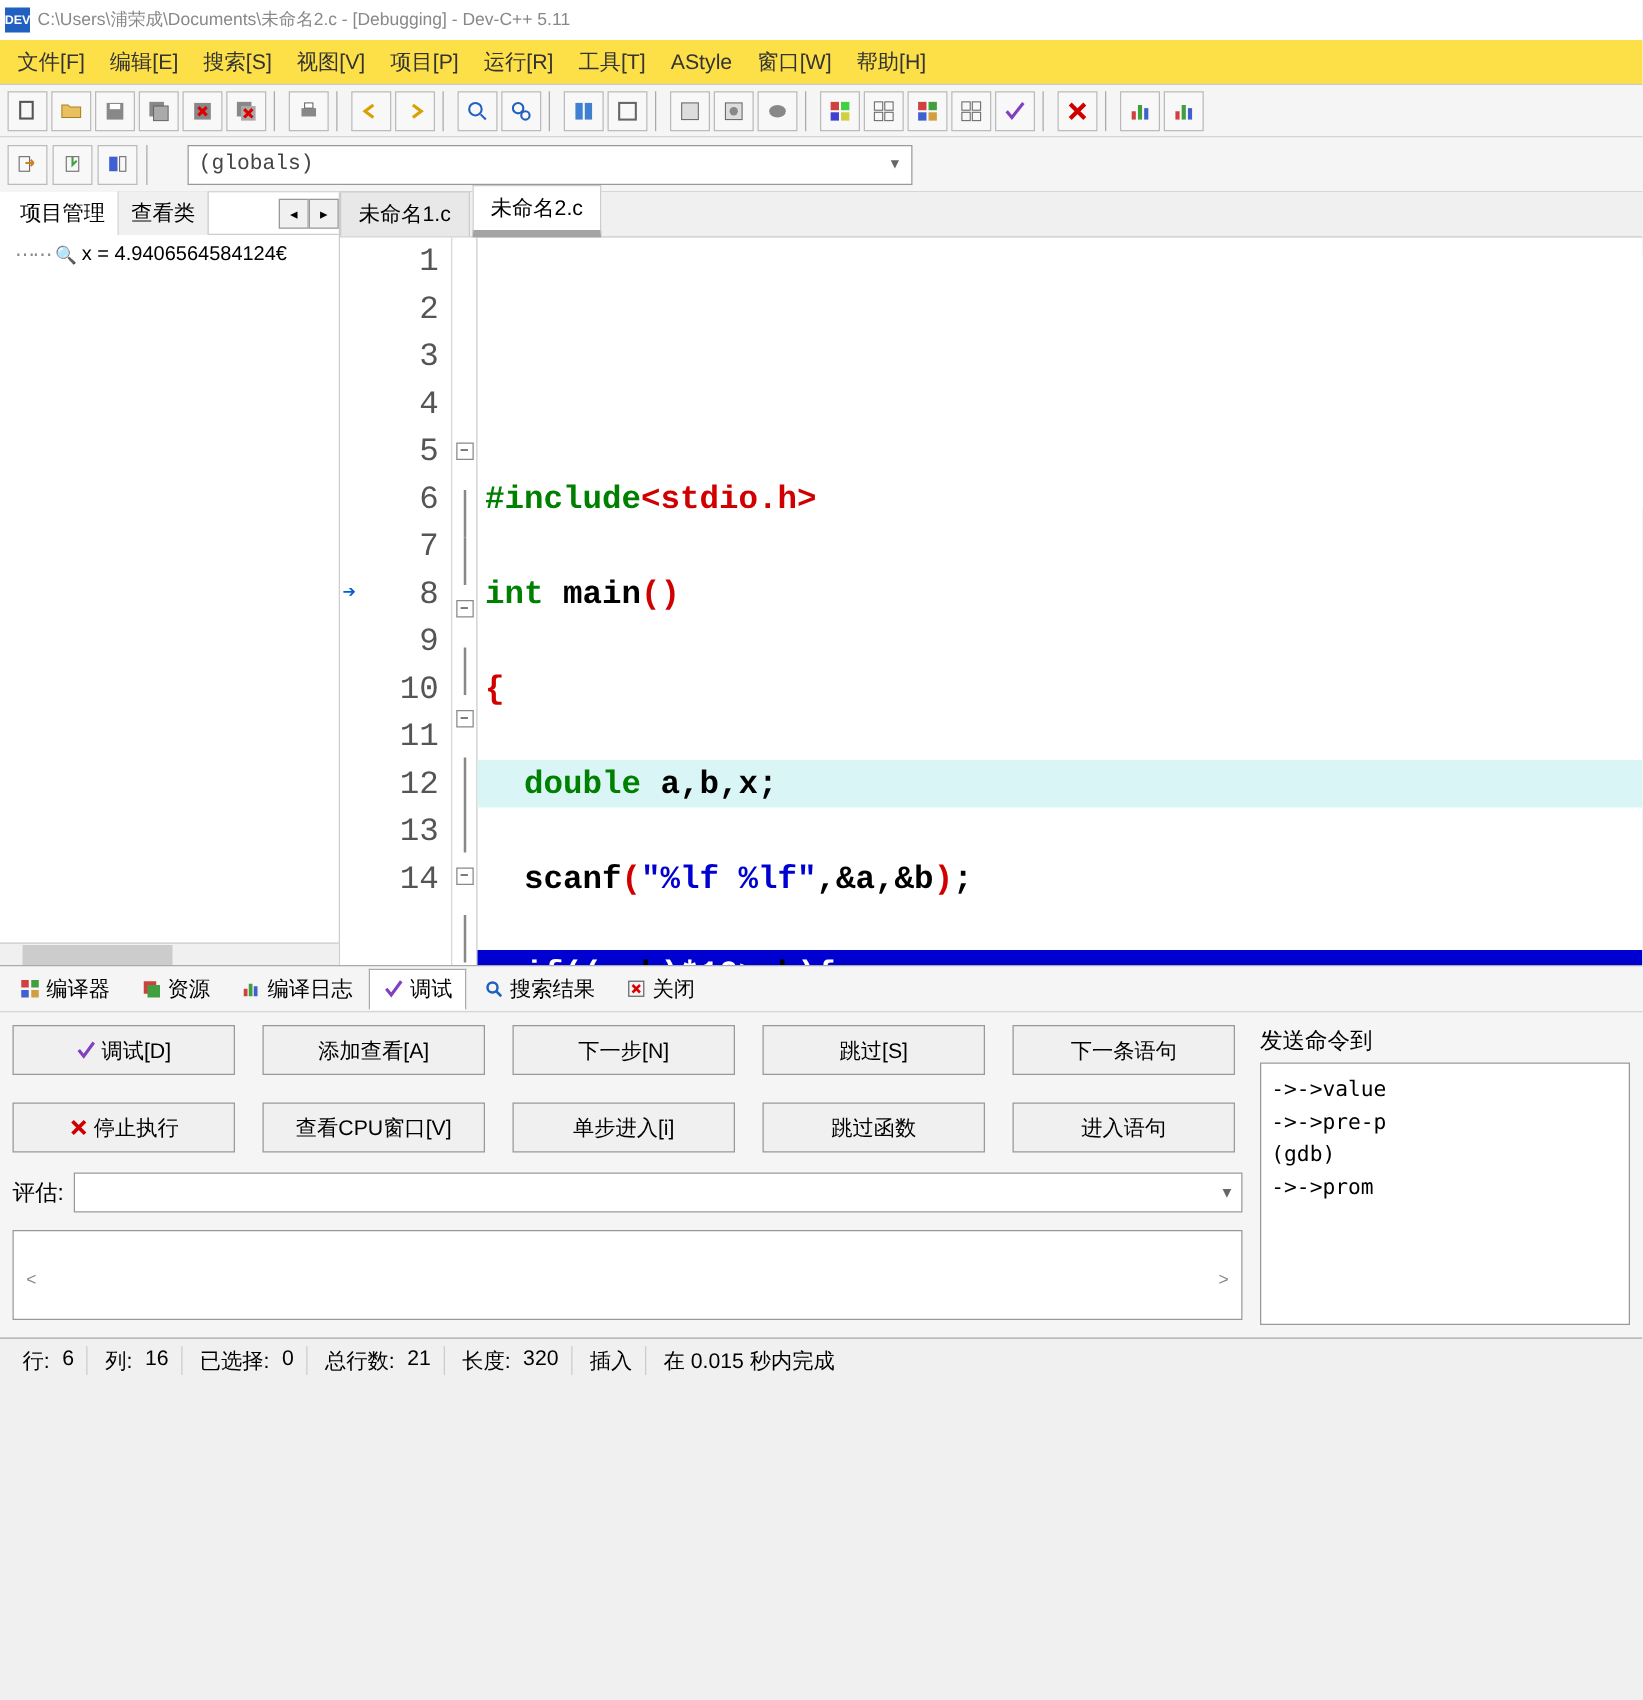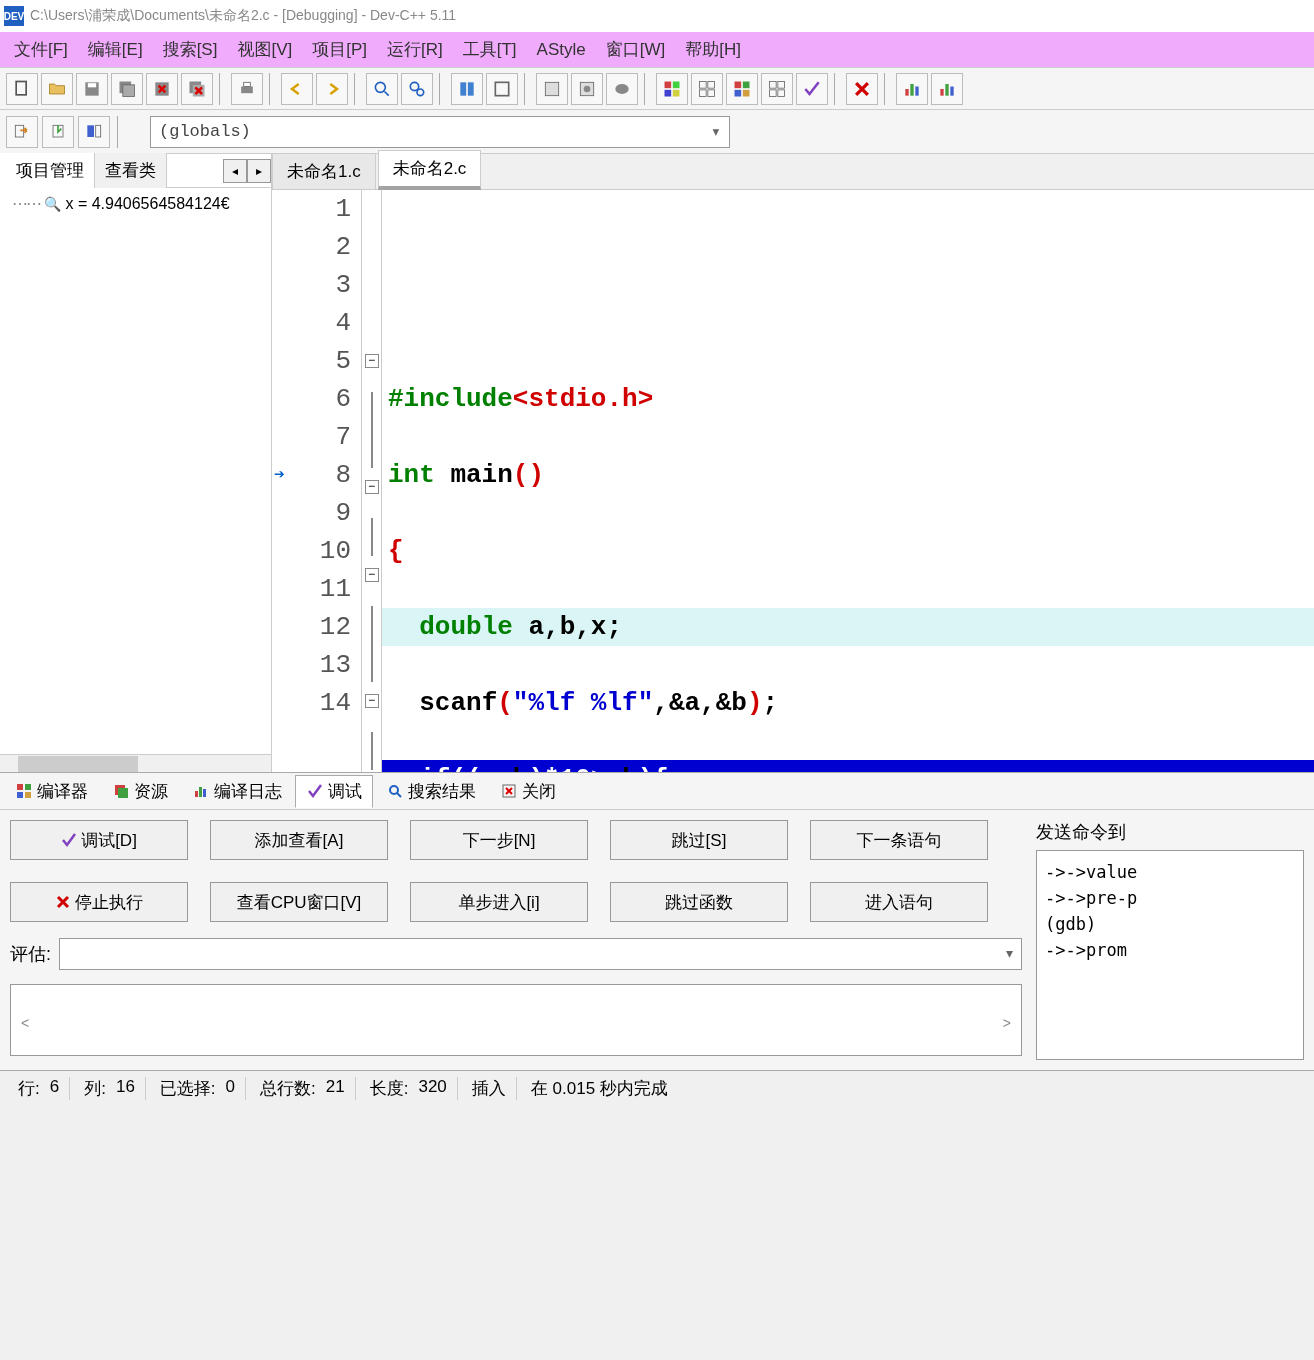--- a/index.html
+++ b/index.html
@@ -1,19 +1,19 @@
 <!DOCTYPE html>
 <html><head>
 <meta charset="utf-8">
 <style>
 * { margin: 0; padding: 0; box-sizing: border-box; }
 body { font-family: "Microsoft YaHei", SimSun, Arial, sans-serif; font-size: 14px; background: #f0f0f0; overflow: hidden; width: 1314px; height: 1360px; }
 .titlebar { background: #fff; height: 32px; display: flex; align-items: center; padding: 0 4px; color: #888; font-size: 14px; }
 .titlebar-icon { width: 20px; height: 20px; background: #2060c0; color: #fff; font-size: 10px; font-weight: bold; display: flex; align-items: center; justify-content: center; margin-right: 6px; }
-.menubar { background: #f0abfc; height: 36px; display: flex; align-items: center; padding: 0 4px; border-bottom: 1px solid #ccc; }
+.menubar { background: #fde047; height: 36px; display: flex; align-items: center; padding: 0 4px; border-bottom: 1px solid #ccc; }
 .menubar-item { padding: 6px 10px; font-size: 17px; color: #333; cursor: default; }
 .toolbar { background: #f5f5f5; height: 42px; display: flex; align-items: center; padding: 2px 6px; border-bottom: 1px solid #ccc; gap: 3px; }
 .toolbar-btn { width: 32px; height: 32px; border: 1px solid #bbb; background: #f8f8f8; display: flex; align-items: center; justify-content: center; cursor: pointer; }
 .toolbar-sep { width: 6px; height: 32px; border-left: 1px solid #aaa; margin: 0 3px; }
 .toolbar2 { background: #f5f5f5; height: 44px; display: flex; align-items: center; padding: 2px 6px; border-bottom: 1px solid #ccc; gap: 4px; }
 .globals-combo { flex: 0 0 580px; height: 32px; border: 1px solid #999; background: #fff; display: flex; align-items: center; padding: 0 8px; font-family: "Courier New", monospace; font-size: 17px; color: #444; position: relative; margin-left: 20px; }
 .globals-combo::after { content: "▾"; position: absolute; right: 8px; color: #666; }
 .main-area { display: flex; height: 618px; }
 .sidebar { width: 272px; background: #fff; border-right: 1px solid #ccc; display: flex; flex-direction: column; }
 .sidebar-tabs { display: flex; height: 34px; border-bottom: 1px solid #ccc; align-items: center; }
@@ -23,21 +23,21 @@
 .nav-btn { width: 24px; height: 24px; border: 1px solid #999; background: #f0f0f0; display: flex; align-items: center; justify-content: center; font-size: 12px; }
 .sidebar-content { flex: 1; padding: 4px; font-size: 16px; overflow: hidden; }
 .tree-item { display: flex; align-items: center; padding: 2px 8px; gap: 4px; white-space: nowrap; }
 .tree-dots { color: #888; letter-spacing: -2px; }
 .mag-icon { color: #2060c0; font-size: 14px; }
 .sidebar-scroll { height: 18px; background: #f0f0f0; border-top: 1px solid #ccc; position: relative; }
 .sidebar-scroll-thumb { position: absolute; left: 18px; width: 120px; height: 16px; background: #ccc; top: 1px; }
 .editor-area { flex: 1; display: flex; flex-direction: column; background: #fff; }
 .editor-tabs { height: 36px; display: flex; align-items: flex-end; background: #f0f0f0; border-bottom: 1px solid #ccc; }
 .editor-tab { padding: 6px 14px; font-size: 17px; border: 1px solid #ccc; border-bottom: none; background: #e8e8e8; margin-right: 2px; }
-.editor-tab.active { background: #fff; border-bottom: 4px solid #a3a3a3; position: relative; top: 1px; }
+.editor-tab.active { background: #fff; border-bottom: 6px solid #a3a3a3; position: relative; top: 1px; }
 .editor-body { flex: 1; display: flex; font-family: Consolas, "Courier New", monospace; font-size: 26px; line-height: 38px; overflow: hidden; }
 .gutter { width: 90px; text-align: right; padding-right: 10px; color: #555; background: #fff; border-right: 1px solid #ccc; user-select: none; }
 .gutter-line { height: 38px; position: relative; }
 .fold-col { width: 20px; background: #fff; border-right: 1px solid #ccc; }
 .fold-box { width: 14px; height: 14px; border: 1px solid #888; margin: 12px auto 0; font-size: 12px; line-height: 12px; text-align: center; background: #fff; }
 .fold-line { width: 2px; height: 38px; background: #888; margin: 0 auto; }
 .code-content { flex: 1; white-space: pre; }
 .code-line { height: 38px; padding-left: 6px; }
 .hl-current { background: #d9f5f5; }
 .hl-exec { background: #0000d0; color: #fff; }
@@ -56,21 +56,21 @@
 .btab-icon { width: 18px; height: 18px; display: inline-flex; align-items: center; justify-content: center; }
 .debug-panel { background: #f5f5f5; padding: 10px; display: flex; gap: 14px; height: 260px; }
 .debug-left { flex: 1; display: flex; flex-direction: column; gap: 10px; }
 .btn-grid { display: grid; grid-template-columns: repeat(5, 178px); gap: 22px; }
 .dbg-btn { height: 40px; border: 1px solid #999; background: #f0f0f0; font-size: 17px; display: flex; align-items: center; justify-content: center; gap: 4px; cursor: pointer; }
 .eval-row { display: flex; align-items: center; gap: 8px; margin-top: 6px; }
 .eval-label { font-size: 18px; }
 .eval-combo { flex: 1; height: 32px; border: 1px solid #999; background: #fff; position: relative; }
 .eval-combo::after { content: "▾"; position: absolute; right: 8px; top: 6px; color: #666; }
 .eval-output { height: 72px; border: 1px solid #999; background: #fff; margin-top: 4px; position: relative; font-size: 14px; color: #888; padding: 30px 10px 4px; display:flex; justify-content:space-between;}
-.debug-right { width: 268px; display: flex; flex-direction: column; }
+.debug-right { width: 296px; display: flex; flex-direction: column; }
 .send-label { font-size: 18px; margin-bottom: 6px; }
 .gdb-box { flex: 1; border: 1px solid #999; background: #fff; padding: 8px; font-size: 17px; line-height: 26px; font-family: Consolas, monospace; overflow: hidden; white-space: nowrap; }
 .statusbar { height: 36px; background: #f0f0f0; border-top: 1px solid #aaa; display: flex; align-items: center; font-size: 17px; padding: 0 8px; gap: 4px; }
 .status-seg { display: flex; gap: 10px; padding: 0 10px; border-right: 1px solid #ccc; }
 .icon-svg { width: 20px; height: 20px; }
 </style>
 </head>
 <body>
 
 <div class="titlebar">

